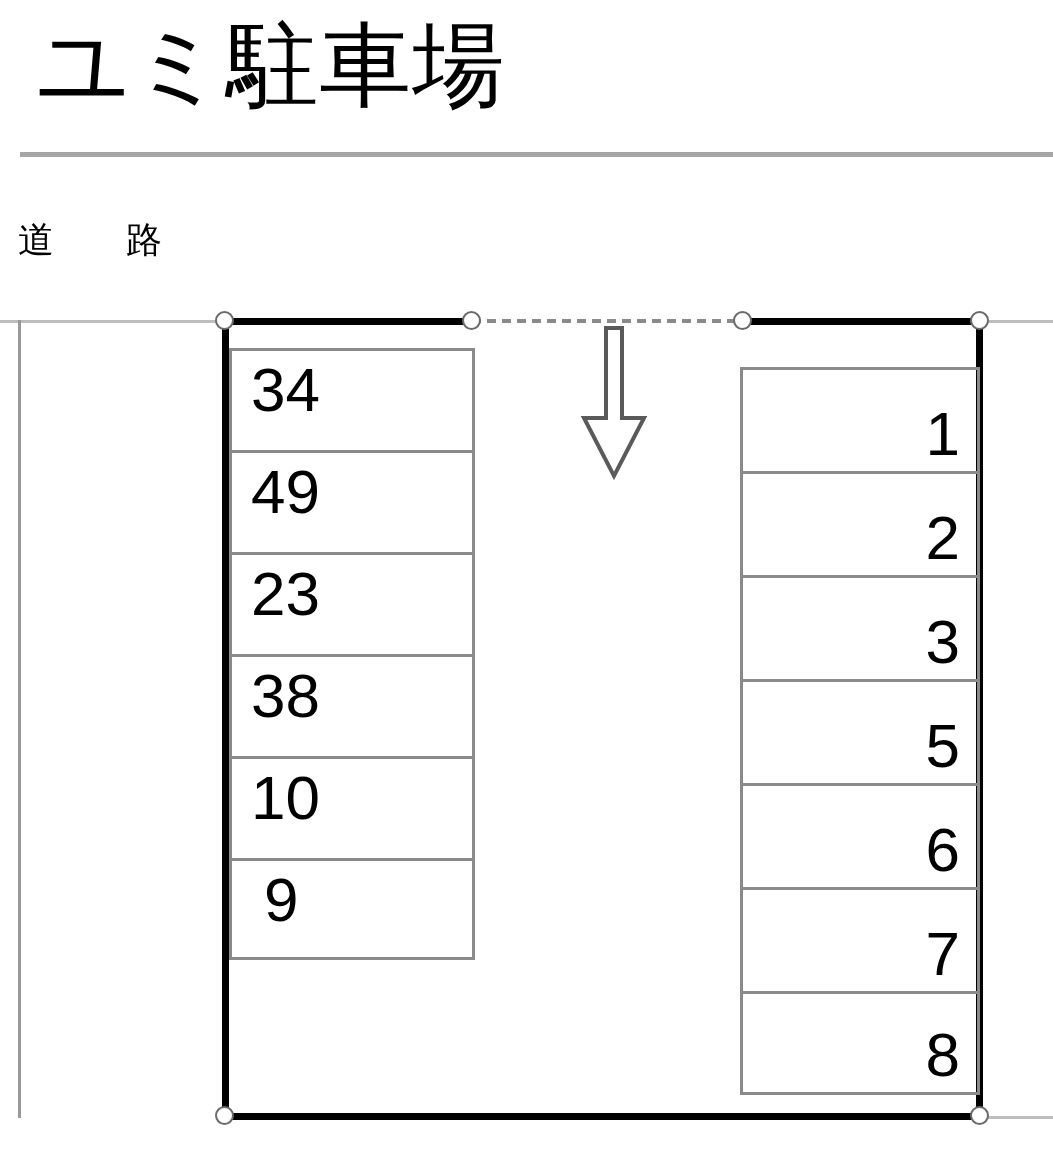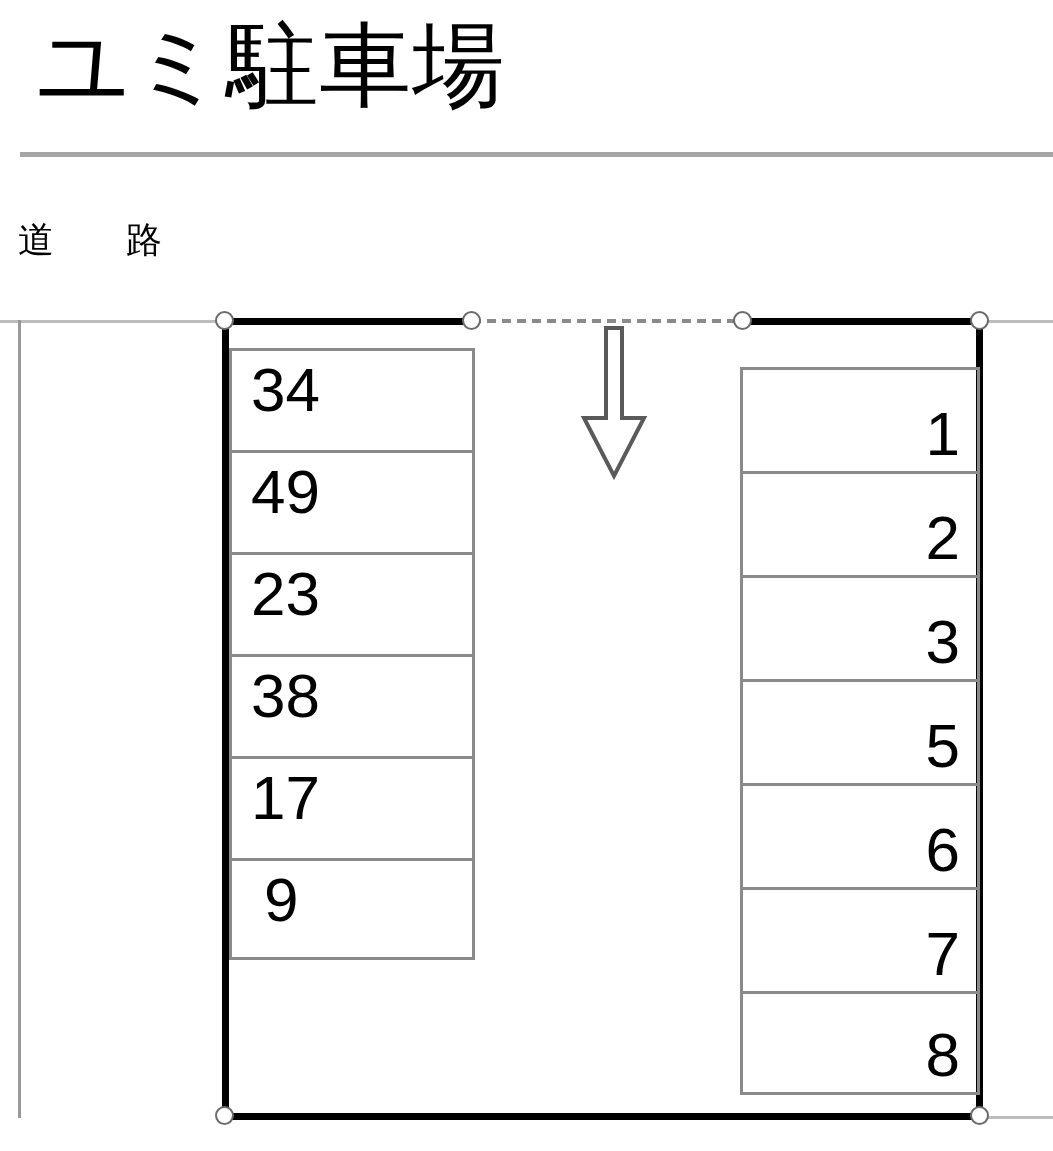--- a/index.html
+++ b/index.html
@@ -265,21 +265,21 @@
     <div class="stall">
       <span class="stall-label">49</span>
     </div>
     <div class="stall">
       <span class="stall-label">23</span>
     </div>
     <div class="stall">
       <span class="stall-label">38</span>
     </div>
     <div class="stall">
-      <span class="stall-label">17</span>
+      <span class="stall-label">10</span>
     </div>
     <div class="stall single-digit">
       <span class="stall-label">9</span>
     </div>
   </div>
 
   <div class="block" id="block-right">
     <div class="stall">
       <span class="stall-label">1</span>
     </div>

